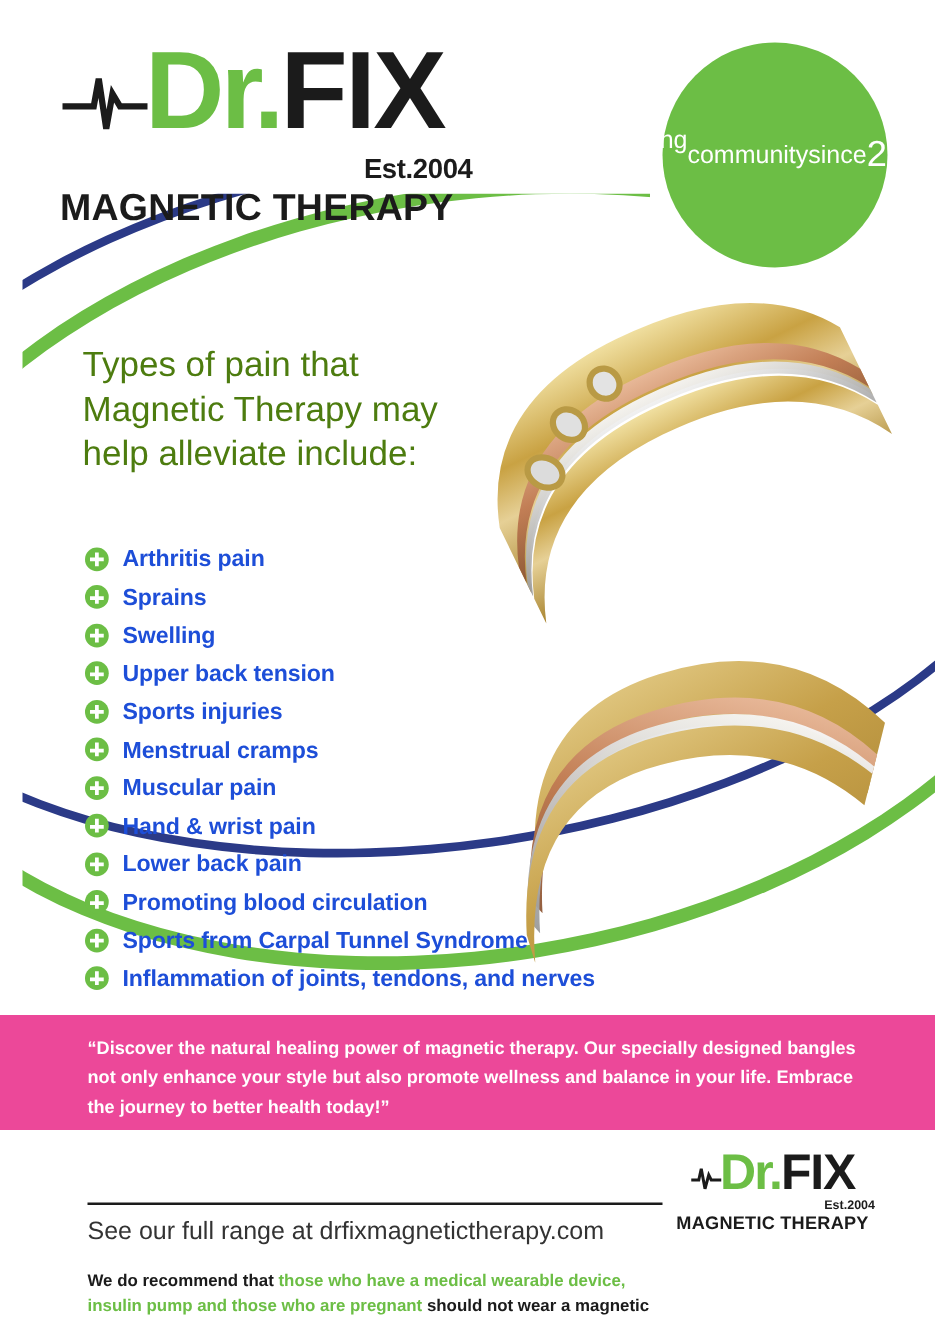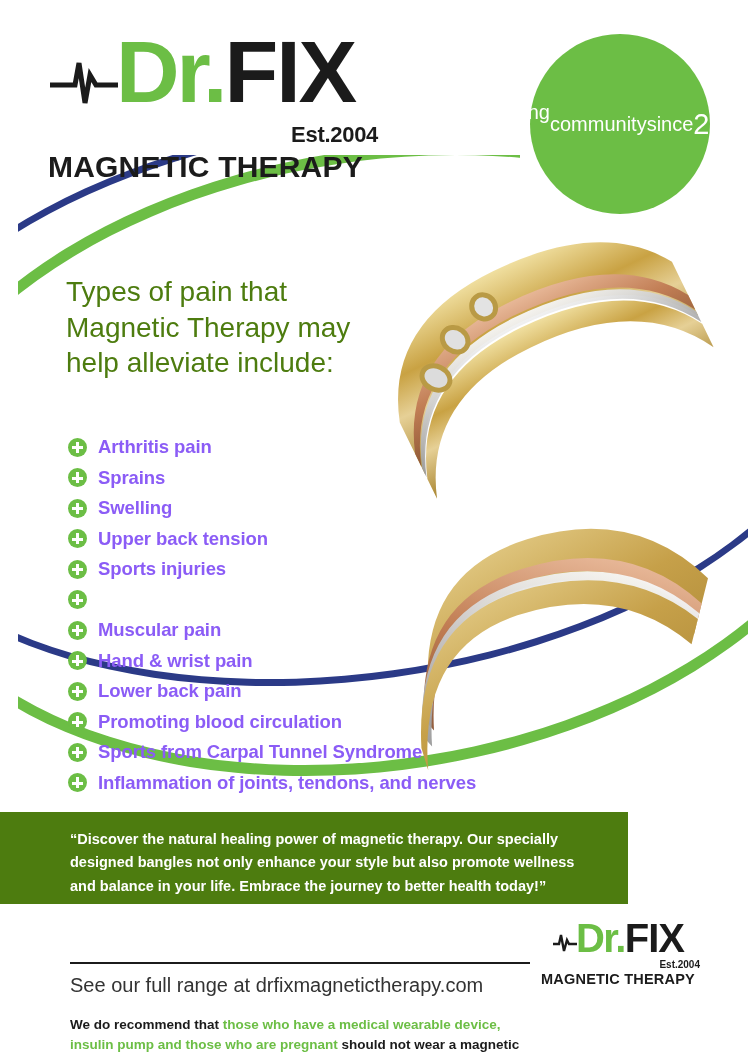--- a/index.html
+++ b/index.html
@@ -167,38 +167,38 @@
   .plus::before, .plus::after {
     content: "";
     position: absolute;
     background: #ffffff;
   }
   .plus::before { left: 4px; top: 8.3px; width: 11px; height: 3px; }
   .plus::after  { top: 4px; left: 8.3px; height: 11px; width: 3px; }
   .list-text {
     font-size: 18.5px;
     font-weight: bold;
-    color: #8b5cf6;
+    color: #1d4ed8;
     letter-spacing: -0.1px;
   }
 
   
   .bracelet-wrap {
     position: absolute;
     left: 350px; top: 240px;
     width: 400px; height: 530px;
     z-index: 5;
   }
 
   
   .quote-band {
     position: absolute;
     left: 0; top: 812px;
-    width: 628px; height: 92px;
-    background: #4d7c0f;
+    width: 748px; height: 92px;
+    background: #ec4899;
     z-index: 8;
     padding: 16px 46px 0 70px;
   }
   .quote-text {
     color: #ffffff;
     font-size: 14.5px;
     font-weight: bold;
     line-height: 1.62;
   }
 
@@ -343,20 +343,21 @@
     <div class="list-item">
       <span class="plus"></span>
       <span class="list-text">Upper back tension</span>
     </div>
     <div class="list-item">
       <span class="plus"></span>
       <span class="list-text">Sports injuries</span>
     </div>
     <div class="list-item">
       <span class="plus"></span>
+      <span class="list-text">Menstrual cramps</span>
     </div>
     <div class="list-item">
       <span class="plus"></span>
       <span class="list-text">Muscular pain</span>
     </div>
     <div class="list-item">
       <span class="plus"></span>
       <span class="list-text">Hand &amp; wrist pain</span>
     </div>
     <div class="list-item">

